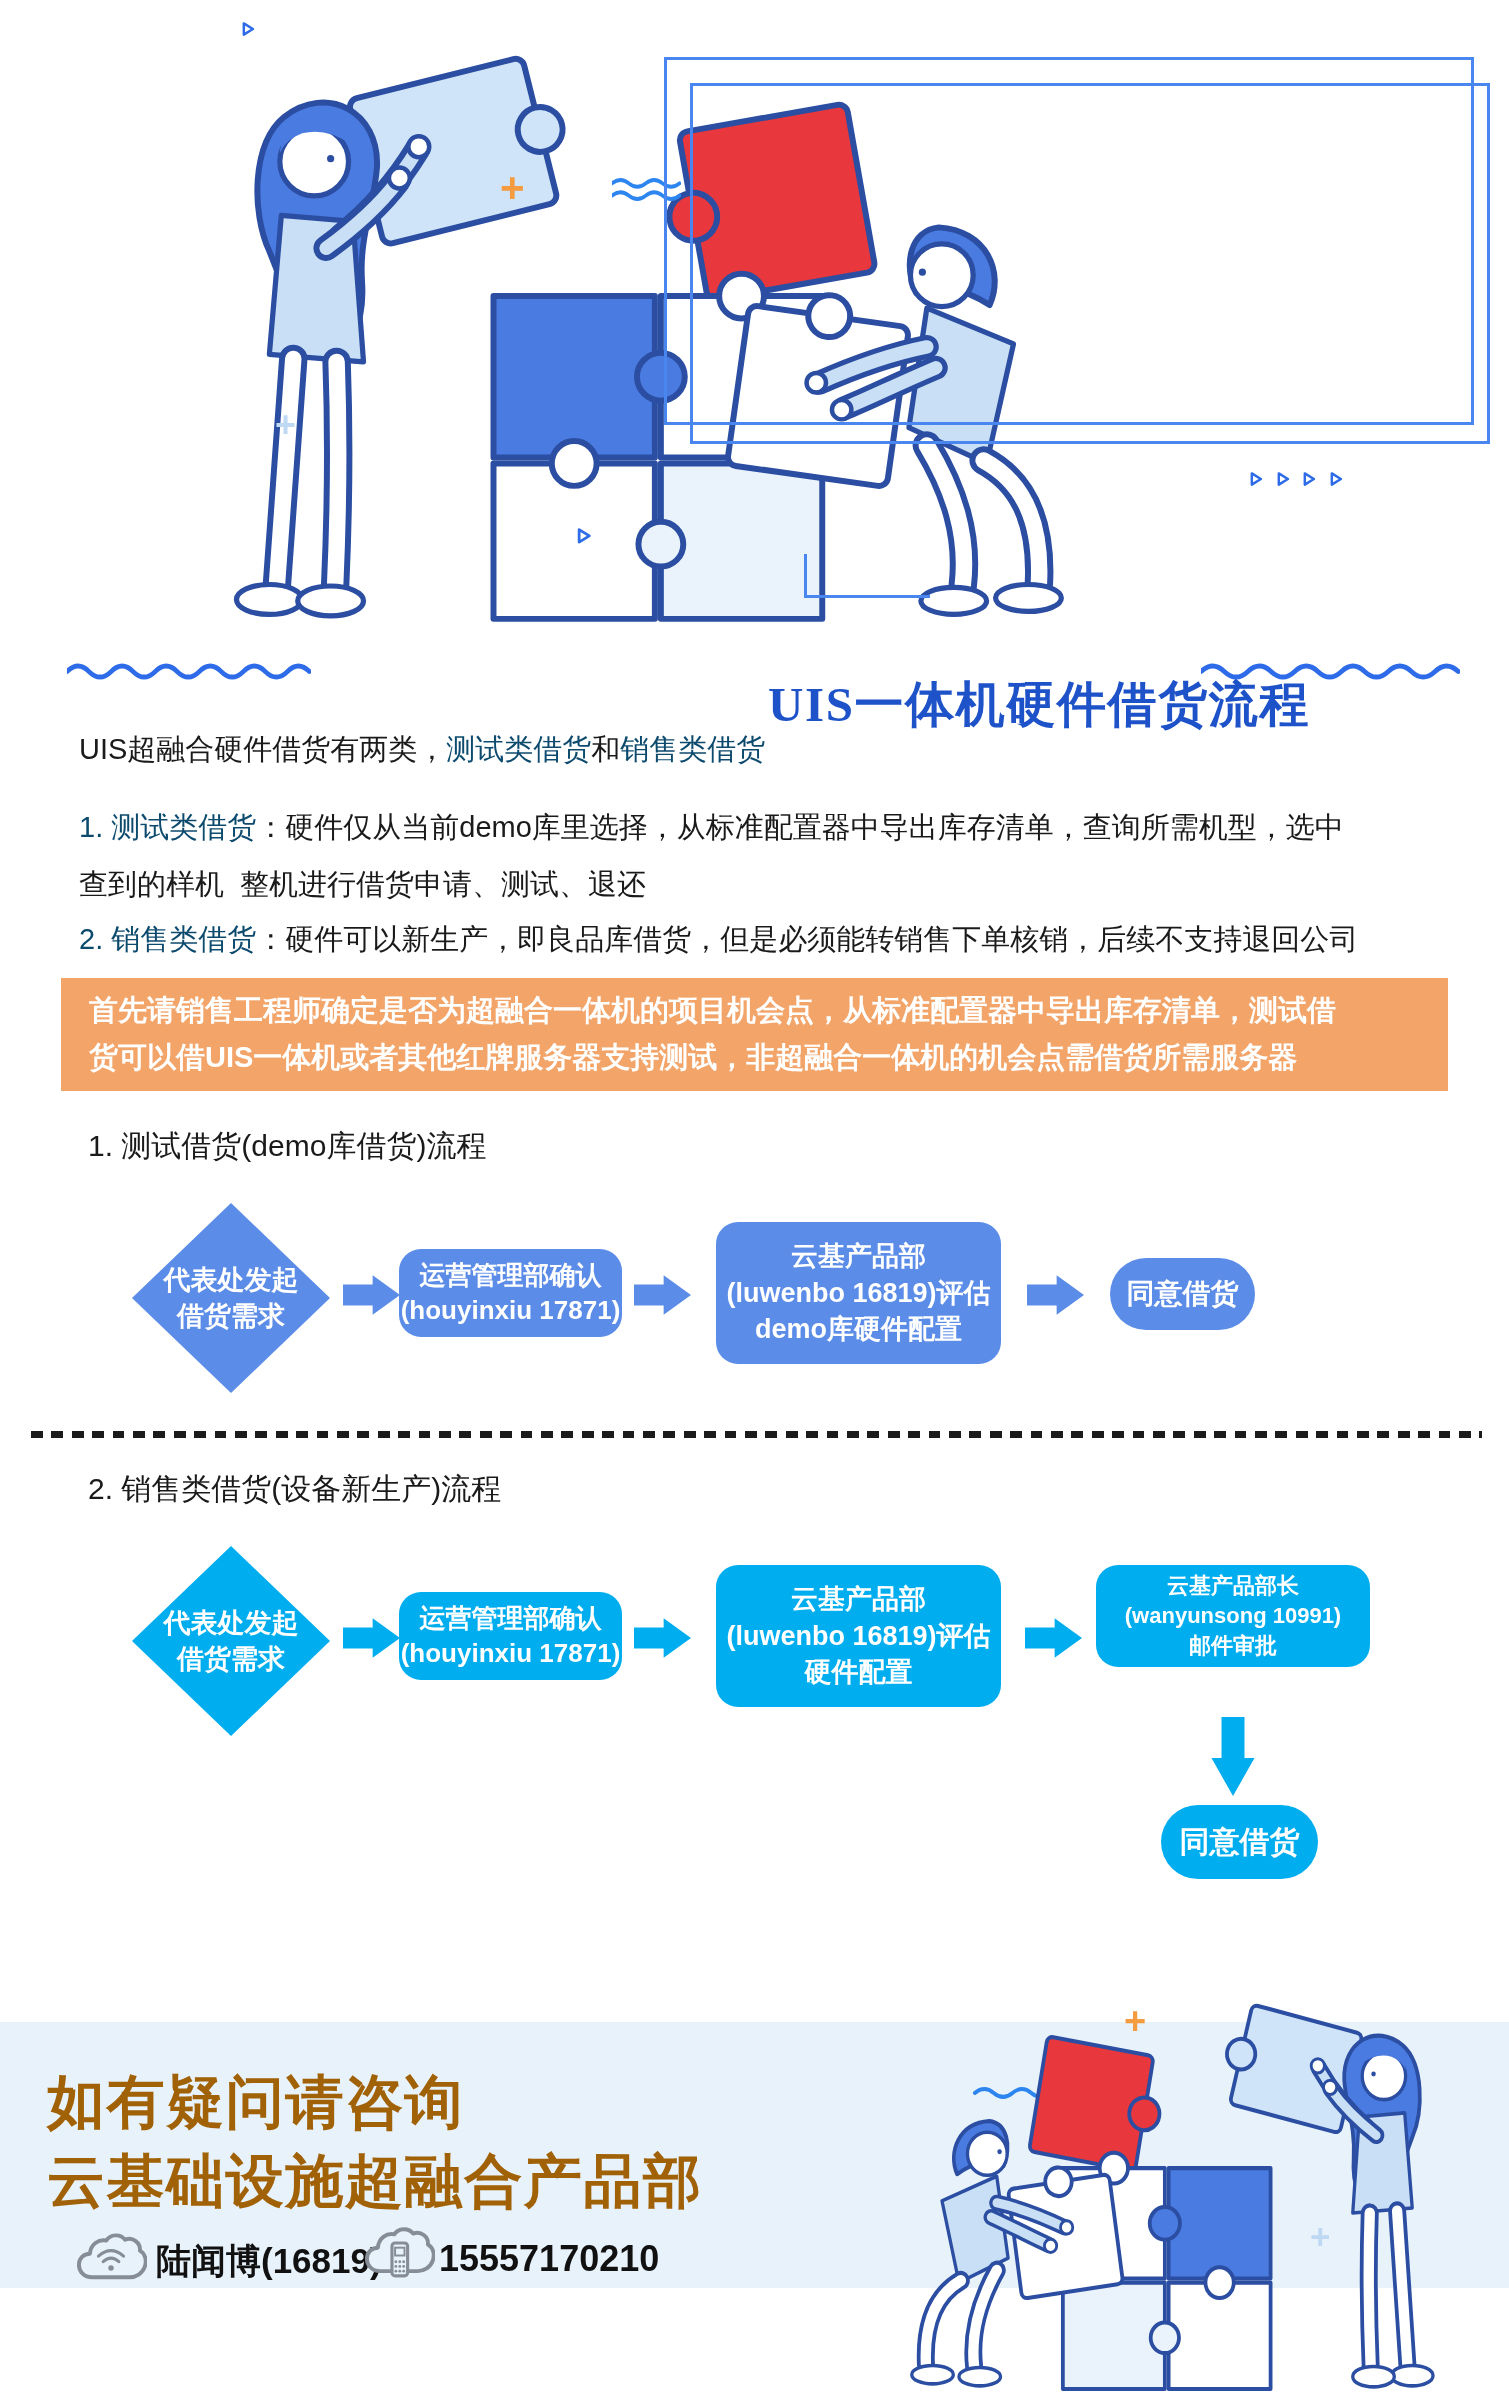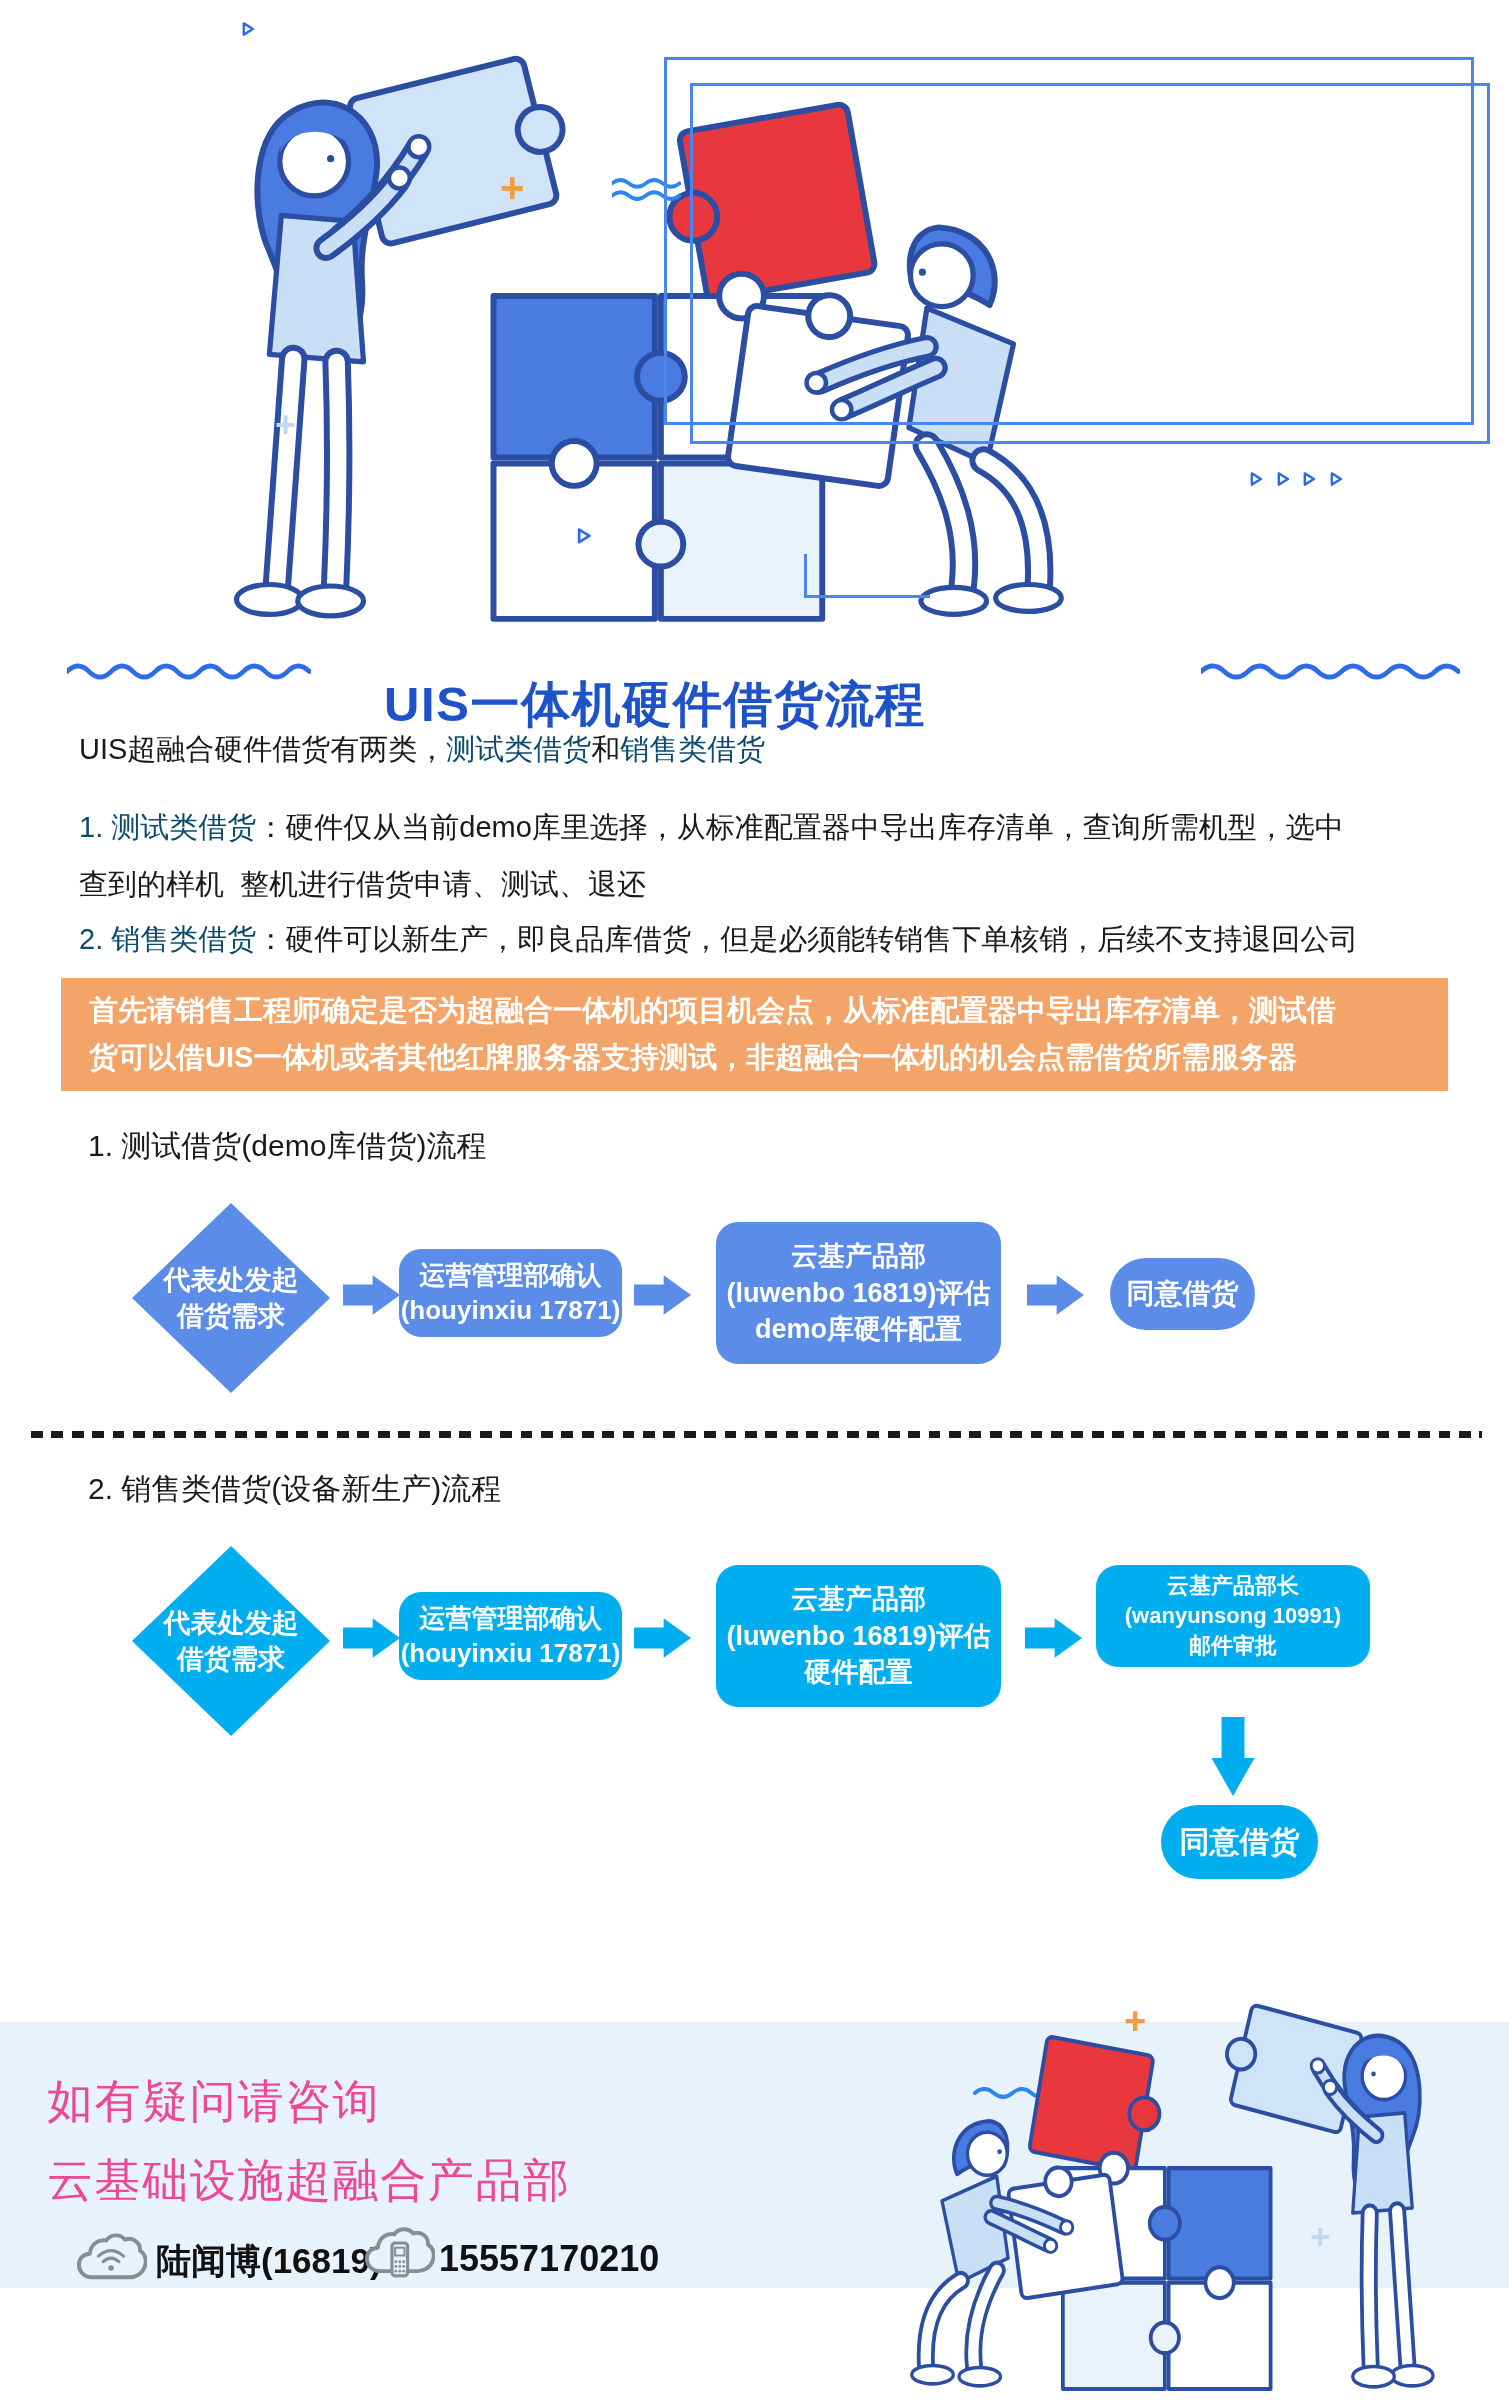--- a/index.html
+++ b/index.html
@@ -6,22 +6,22 @@
   .page{position:relative;width:1510px;height:2401px;background:#fff;overflow:hidden;
         font-family:"Liberation Sans","DejaVu Sans",sans-serif;}
   .abs{position:absolute;}
   
   .frame{position:absolute;border:3.9px solid #4A86F0;}
   .frame-a{left:664px;top:57px;width:804px;height:362px;}
   .frame-b{left:690px;top:83px;width:794px;height:355px;}
   .poster-title{position:absolute;left:778px;top:112px;width:708px;text-align:center;
         color:#6FA0F2;font-weight:900;font-size:83px;line-height:101px;letter-spacing:4.7px;}
   
-  .section-heading{position:absolute;left:0;top:631px;width:1310px;text-align:center;
-        font-size:49px;font-weight:900;color:#1E52C8;letter-spacing:1.6px;}
+  .section-heading{position:absolute;left:0;top:631px;width:1310px;text-align:right;
+        font-size:49px;font-weight:900;color:#1E52C8;letter-spacing:1.6px;font-family:Liberation Serif, serif;}
   .wave{position:absolute;}
   
   .intro{position:absolute;left:79px;top:730px;font-size:29px;color:#1A1A1A;margin:0;}
   .red{color:#0c4a6e;margin-top:40px;}
   .item{position:absolute;left:79px;margin:0;font-size:29px;color:#1A1A1A;
         line-height:57px;white-space:pre-wrap;width:1384px;}
   .item-1{top:799px;}
   .item-2{top:911px;}
   .notice{position:absolute;left:61px;top:978px;width:1387px;box-sizing:border-box;
         background:#F2A469;color:#fff;font-size:29px;font-weight:bold;line-height:47px;
@@ -54,22 +54,22 @@
   .f2-a2{left:634px;top:1615px;}
   .f2-box2{left:716px;top:1565px;width:285px;height:142px;font-size:27px;}
   .f2-a3{left:1025px;top:1615px;}
   .f2-box3{left:1096px;top:1565px;width:274px;height:102px;font-size:22px;}
   .f2-da{left:1208px;top:1717px;}
   .f2-end{left:1161px;top:1805px;width:157px;height:74px;border-radius:37px;font-size:30px;}
   .dashline{position:absolute;left:31px;top:1431px;width:1451px;height:7px;
         background:repeating-linear-gradient(90deg,#1B1B1B 0 11.8px,transparent 11.8px 20.4px);}
   
   .footer-band{position:absolute;left:0;top:2022px;width:1510px;height:266px;background:#E8F2FB;}
-  .footer-text{position:absolute;left:47px;top:2062px;font-size:46px;font-weight:400;
-        color:#ec4899;line-height:79px;letter-spacing:1.6px;}
+  .footer-text{position:absolute;left:47px;top:2062px;font-size:58px;font-weight:700;
+        color:#a16207;line-height:79px;letter-spacing:1.6px;}
   .contact-name{position:absolute;left:156px;top:2238px;font-size:35px;font-weight:bold;color:#111;}
   .contact-phone{position:absolute;left:439px;top:2238px;font-size:36px;font-weight:bold;color:#111;}
   
   .plus{position:absolute;font-weight:900;line-height:1;}
   .p-o1{left:500px;top:167px;font-size:42px;color:#F59B40;}
   .p-b1{left:275px;top:407px;font-size:36px;color:#BFD9F4;}
   .p-o2{left:1124px;top:2002px;font-size:38px;color:#F59B40;}
   .p-b2{left:1310px;top:2219px;font-size:35px;color:#BFD9F4;}
   .tri{position:absolute;}
   .lcorner{position:absolute;left:804px;top:554px;width:123px;height:41px;

